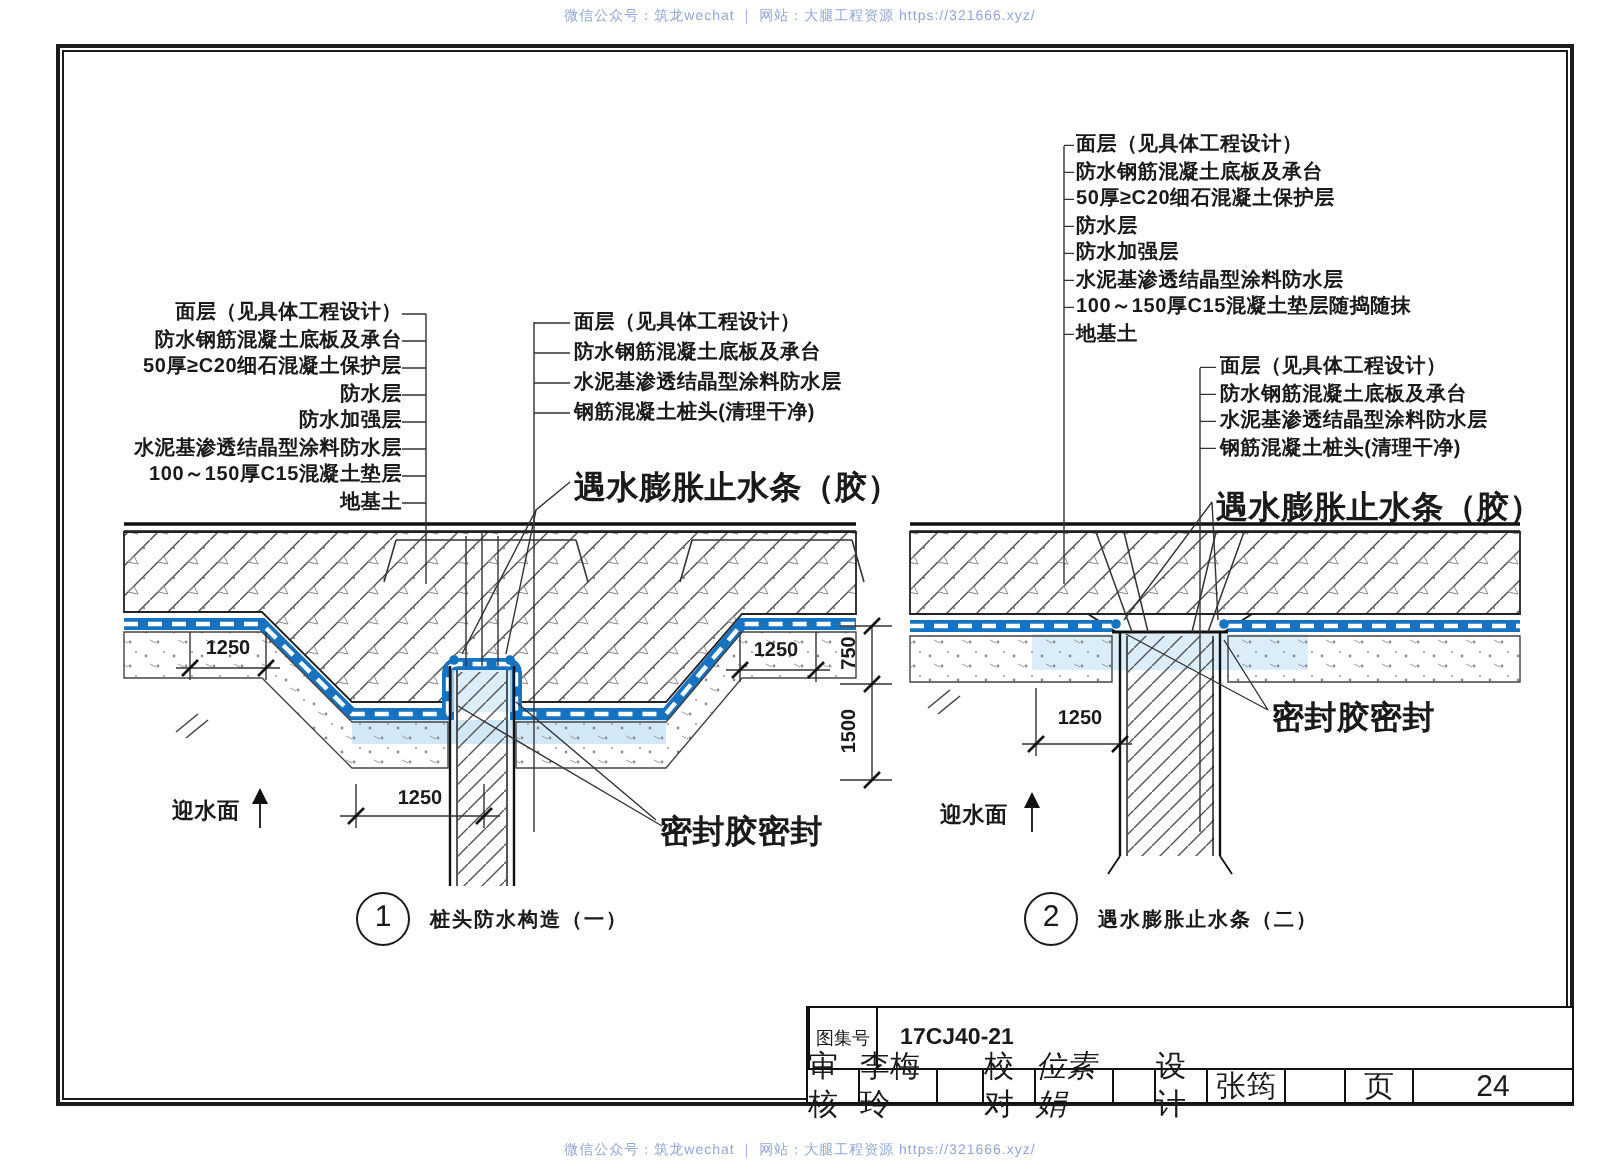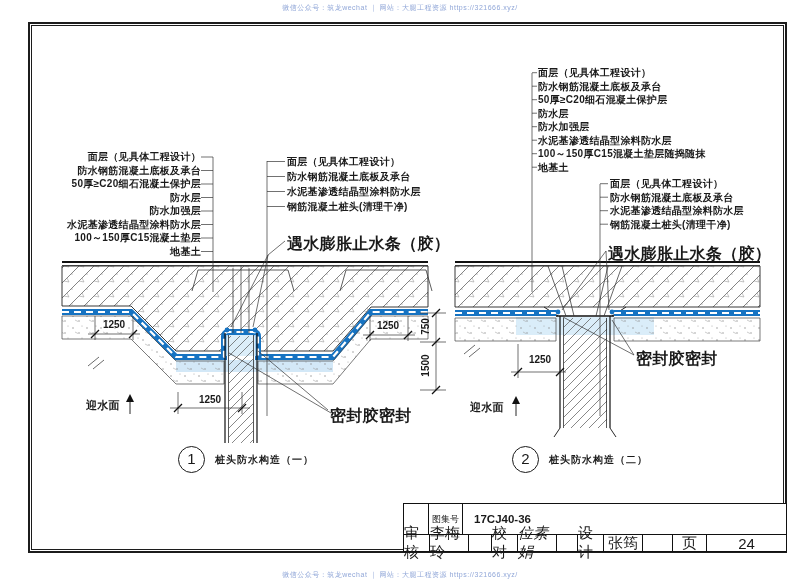--- a/index.html
+++ b/index.html
@@ -182,27 +182,27 @@
   <div class="abs lbl" style="left:636px;top:349px;">密封胶密封</div>
   <div class="abs lbl" style="left:470px;top:400px;font-size:11px;">迎水面</div>
   <div class="abs dim" style="left:520px;top:354px;width:40px;">1250</div>
 
   <div class="abs cap" style="left:178px;top:446px;">
     <span class="num">1</span>
     <span class="txt">桩头防水构造（一）</span>
   </div>
   <div class="abs cap" style="left:512px;top:446px;">
     <span class="num">2</span>
-    <span class="txt">桩头防水构造（二）</span>
+    <span class="txt">遇水膨胀止水条（二）</span>
   </div>
 
   <div class="abs tb" style="left:403px;top:503px;width:382px;height:47px;">
     <div class="tb-r1">
-      <div class="tb-cell" style="width:33px;font-size:9px;margin-left:24px;">图集号</div>
-      <div class="tb-cell" style="width:79px;font-size:11.5px;font-weight:700;">17CJ40-36</div>
+      <div class="tb-cell" style="width:33px;font-size:9px;">图集号</div>
+      <div class="tb-cell" style="width:79px;font-size:11.5px;font-weight:700;">17CJ40-21</div>
     </div>
     <div class="tb-r2">
       <span style="width:25px;">审核</span>
       <span style="width:38px;">李梅玲</span>
       <span style="width:22px;"></span>
       <span style="width:25px;">校对</span>
       <span style="width:38px;font-style:italic;">位素娟</span>
       <span style="width:20px;"></span>
       <span style="width:25px;">设计</span>
       <span style="width:38px;">张筠</span>

